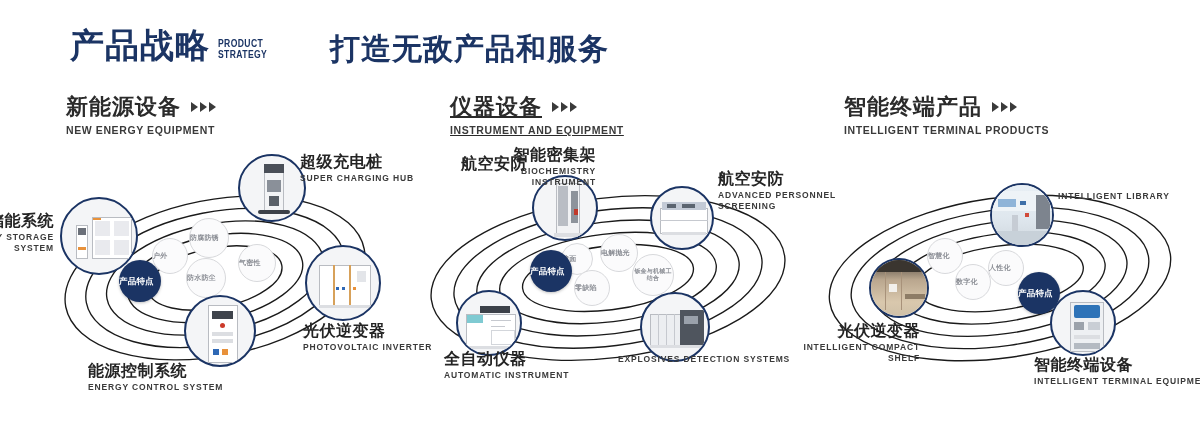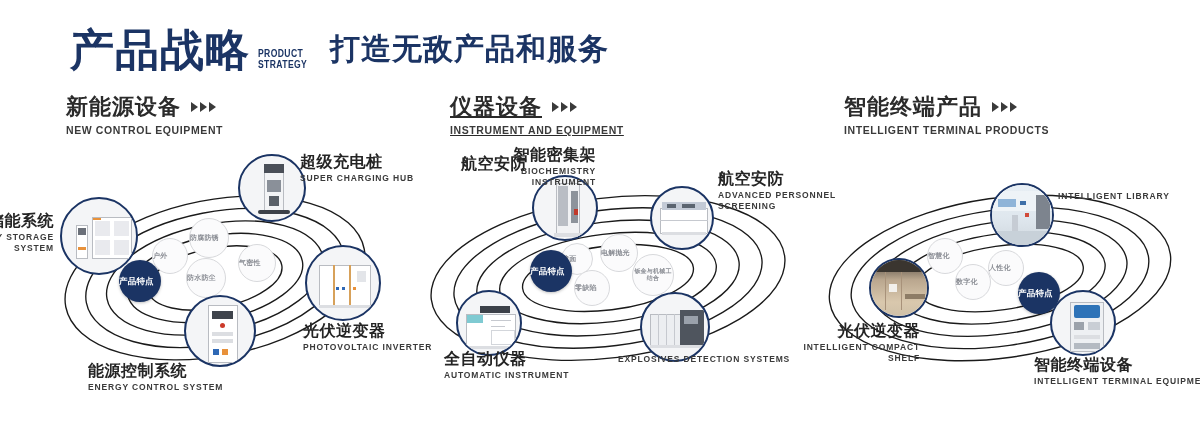--- a/index.html
+++ b/index.html
@@ -8,21 +8,21 @@
     font-family:"Liberation Sans","DejaVu Sans",sans-serif;
     background:#ffffff;
     color:#2a2a2a;
     position:relative;
   }
   .page { position:relative; width:1200px; height:422px; }
 
   
   .header { position:absolute; left:70px; top:28px; display:flex; align-items:flex-end; }
   .brand-cn {
-    font-size:44px; font-weight:bold; color:#1b3464; letter-spacing:1px;
+    font-size:34px; font-weight:bold; color:#1b3464; letter-spacing:1px;
     line-height:1; font-family:"Liberation Sans","DejaVu Sans",sans-serif;
   }
   .brand-en {
     margin-left:8px; margin-bottom:2px;
     font-size:11px; font-weight:bold; color:#1b3464;
     line-height:11px; letter-spacing:0.5px;
     transform:scaleX(0.78); transform-origin:left bottom;
   }
   .brand-en div { white-space:nowrap; }
   .headline {
@@ -100,21 +100,21 @@
 
   <div class="sec-head" style="left:66px; top:94px;">
     <div class="row">
       <div class="sec-cn">新能源设备</div>
       <div class="chev">
           <i></i>
           <i></i>
           <i></i>
         </div>
     </div>
-    <div class="sec-en">NEW CONTROL EQUIPMENT</div>
+    <div class="sec-en">NEW ENERGY EQUIPMENT</div>
   </div>
 
   <div class="sec-head" style="left:450px; top:94px;text-decoration:underline;">
     <div class="row">
       <div class="sec-cn">仪器设备</div>
       <div class="chev">
           <i></i>
           <i></i>
           <i></i>
         </div>

